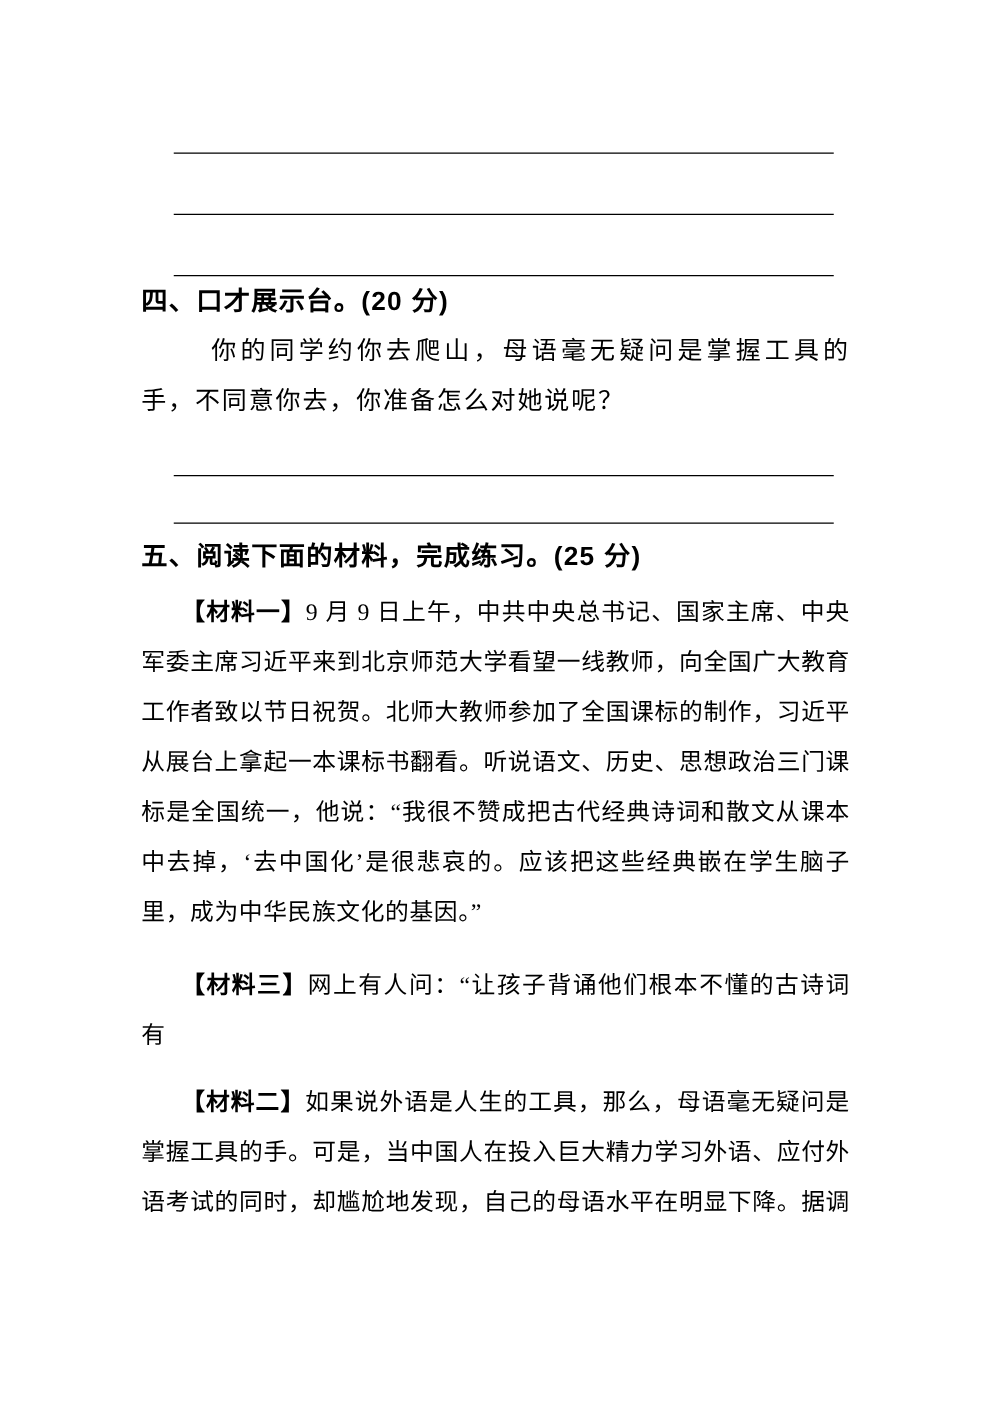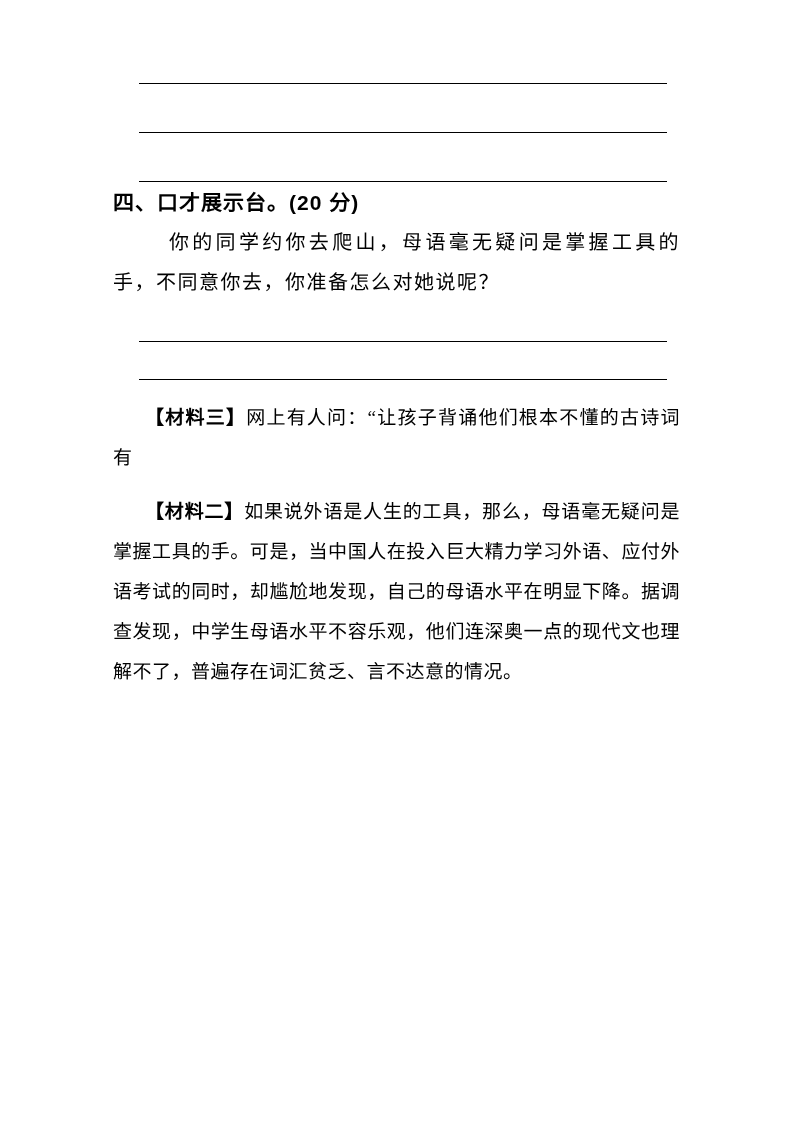--- a/index.html
+++ b/index.html
@@ -9,21 +9,21 @@
     width: 793px;
     height: 1122px;
     font-family: "Liberation Serif", "DejaVu Serif", serif;
     color: #000000;
     overflow: hidden;
   }
   .page {
     width: 793px;
     height: 990px;
     background: #ffffff;
-    padding: 35px 113px 0 113px;
+    padding: 74px 113px 0 113px;
     overflow: hidden;
   }
   .blank-line {
     border-bottom: 1px solid #000000;
     margin-left: 26px;
     margin-right: 13px;
   }
   .blank-group.top .blank-line { height: 49px; }
   .blank-group.mid .blank-line:first-child { height: 40px; }
   .blank-group.mid .blank-line:last-child { height: 38px; }
@@ -73,19 +73,21 @@
 
   <h2 class="heading h4">四、口才展示台。(20 分)</h2>
 
   <p class="prompt">你的同学约你去爬山，母语毫无疑问是掌握工具的手，不同意你去，你准备怎么对她说呢？</p>
 
   <div class="blank-group mid">
     <div class="blank-line"></div>
     <div class="blank-line"></div>
   </div>
 
+  <h2 class="heading h5">五、阅读下面的材料，完成练习。(25 分)</h2>
 
+  <p class="material m1"><span class="material-label">【材料一】</span><span>9 月 9 日上午，中共中央总书记、国家主席、中央军委主席习近平来到北京师范大学看望一线教师，向全国广大教育工作者致以节日祝贺。北师大教师参加了全国课标的制作，习近平从展台上拿起一本课标书翻看。听说语文、历史、思想政治三门课标是全国统一，他说：“我很不赞成把古代经典诗词和散文从课本中去掉，‘去中国化’是很悲哀的。应该把这些经典嵌在学生脑子里，成为中华民族文化的基因。”</span></p>
 
   <p class="material m3"><span class="material-label">【材料三】</span><span>网上有人问：“让孩子背诵他们根本不懂的古诗词有</span></p>
 
   <p class="material m2"><span class="material-label">【材料二】</span><span>如果说外语是人生的工具，那么，母语毫无疑问是掌握工具的手。可是，当中国人在投入巨大精力学习外语、应付外语考试的同时，却尴尬地发现，自己的母语水平在明显下降。据调查发现，中学生母语水平不容乐观，他们连深奥一点的现代文也理解不了，普遍存在词汇贫乏、言不达意的情况。</span></p>
 
 </div>
 
 </body></html>

